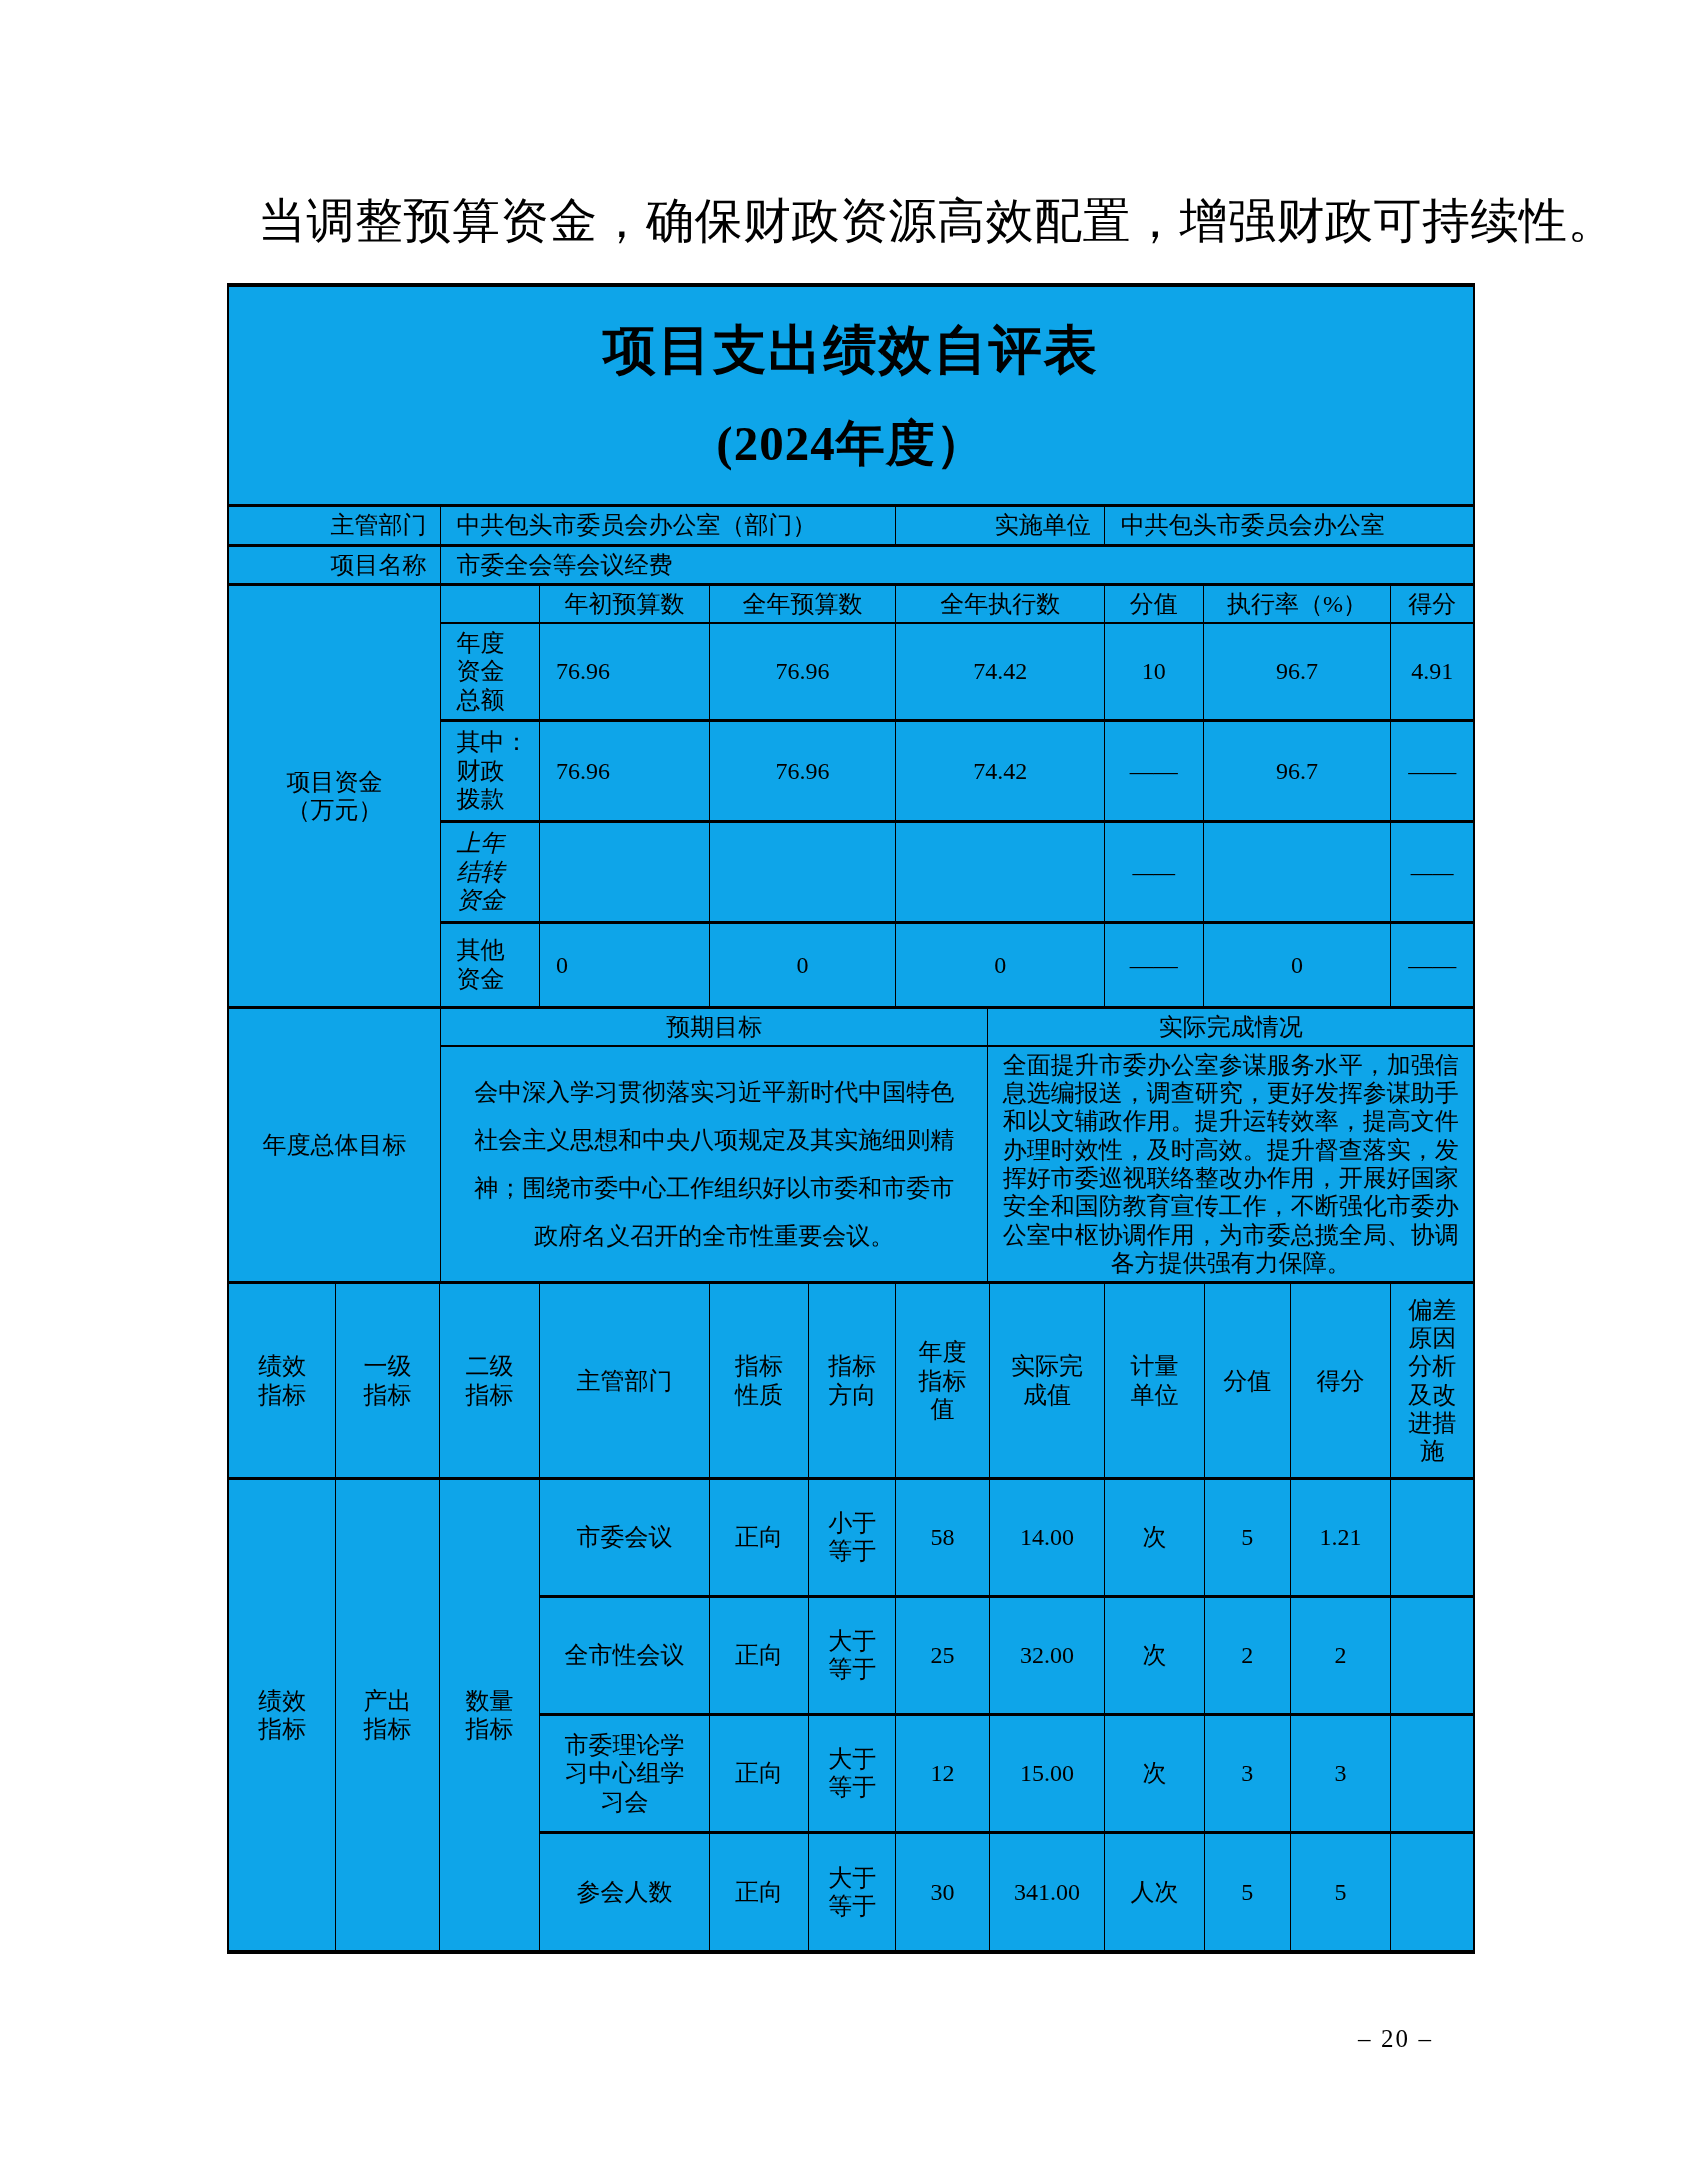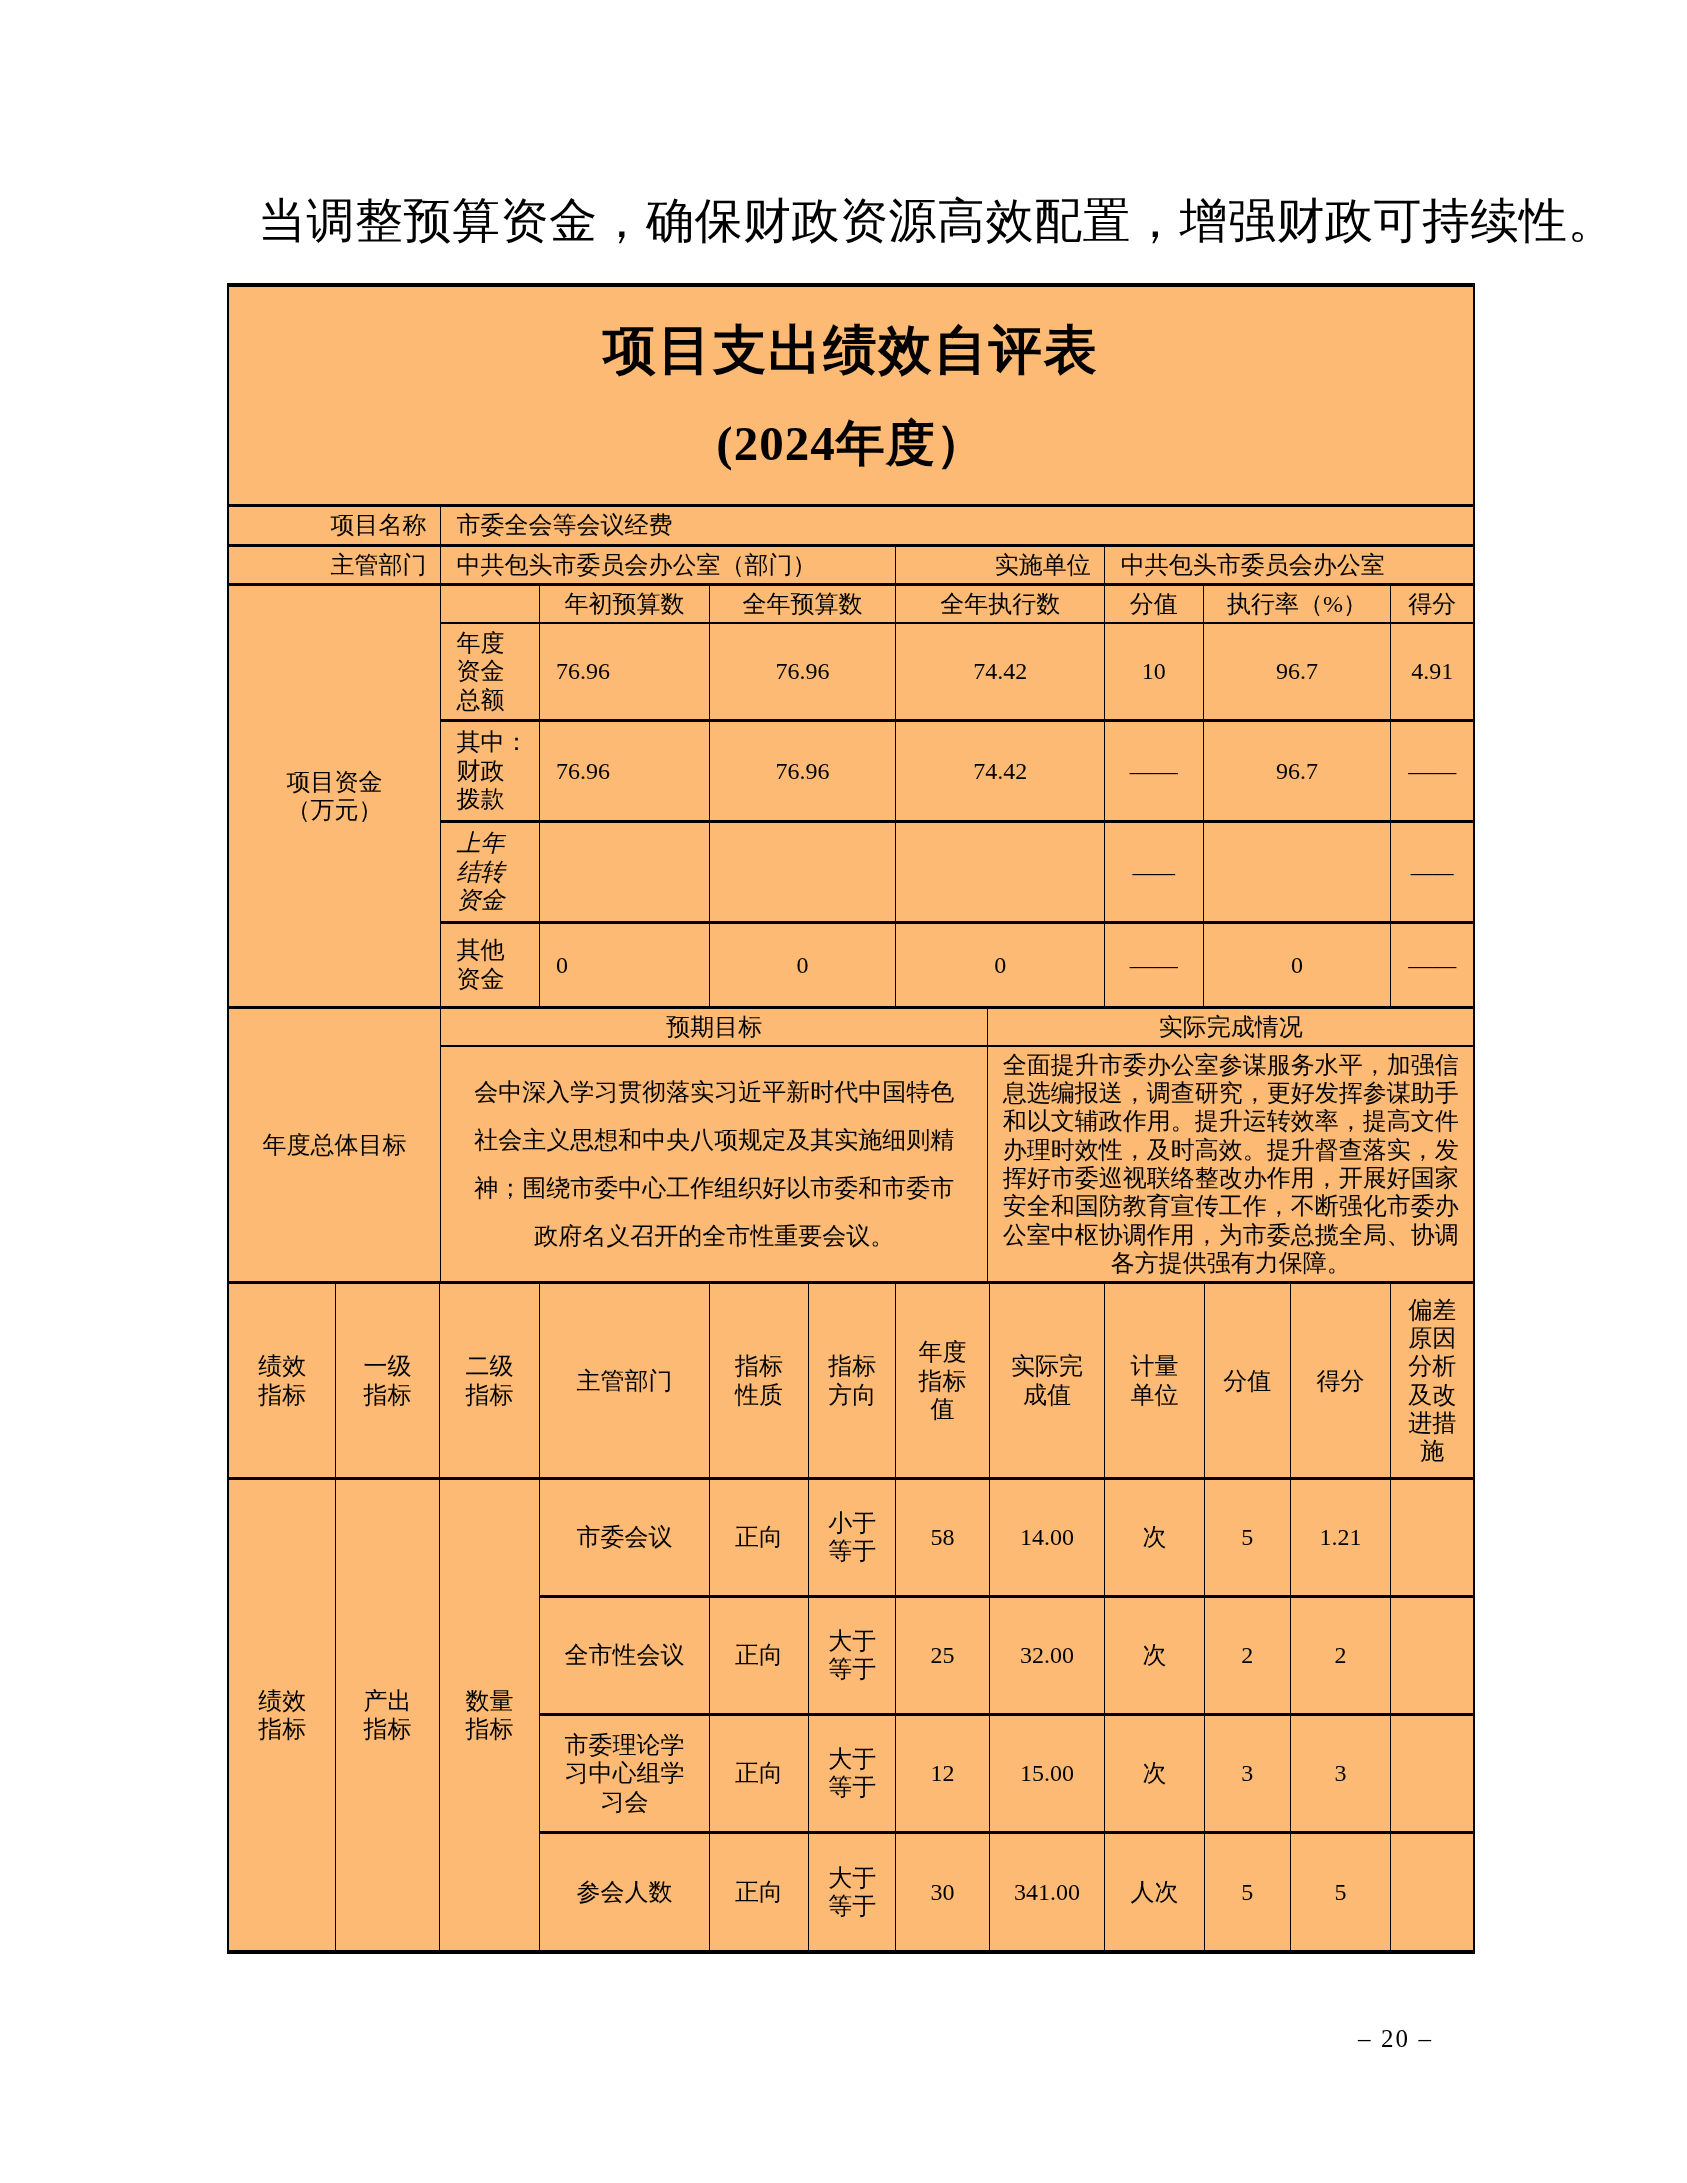--- a/index.html
+++ b/index.html
@@ -8,21 +8,21 @@
     font-family:"Liberation Serif","DejaVu Serif",serif;
   }
   *{box-sizing:border-box;}
   .intro{
     position:absolute;left:258px;top:192px;font-size:48px;line-height:1.2;
     white-space:nowrap;letter-spacing:0.5px;
   }
   .tablewrap{
     position:absolute;left:227px;top:283px;width:1248px;
     border:2.1px solid #000;border-top-width:4.1px;border-bottom-width:4.1px;
-    background:#fdba74;
+    background:#0ea5e9;
   }
   table.tbl{width:100%;border-collapse:collapse;table-layout:fixed;}
   .tbl td{
     border:0 solid #000;border-right-width:1.6px;
     padding:2.1px 6.2px;text-align:center;vertical-align:middle;
     font-size:24px;line-height:1.18;white-space:pre-line;overflow:hidden;
   }
   .tbl td:last-child{border-right-width:0;}
   td.bb7{border-bottom:3.6px solid #000;}
   td.bb4{border-bottom:2.1px solid #000;}
@@ -49,43 +49,43 @@
         <div class="bigtitle">项目支出绩效自评表</div>
         <div class="subtitle">(2024年度）</div>
       </td>
     </tr>
   </tbody>
     </table>
 
   <table class="tbl">
     <colgroup>
         <col style="width:17%">
-        <col style="width:83%">
-      </colgroup>
-    <tbody>
-        <tr style="height:38px;">
-      <td class="bb7 ar">项目名称</td>
-      <td class="bb7 al">市委全会等会议经费</td>
-    </tr>
-  </tbody>
-    </table>
-
-  <table class="tbl">
-    <colgroup>
-        <col style="width:17%">
         <col style="width:36.6%">
         <col style="width:16.8%">
         <col style="width:29.6%">
       </colgroup>
     <tbody>
         <tr style="height:38px;">
       <td class="bb7 ar">主管部门</td>
       <td class="bb7 al">中共包头市委员会办公室（部门）</td>
       <td class="bb7 ar">实施单位</td>
       <td class="bb7 al">中共包头市委员会办公室</td>
+    </tr>
+  </tbody>
+    </table>
+
+  <table class="tbl">
+    <colgroup>
+        <col style="width:17%">
+        <col style="width:83%">
+      </colgroup>
+    <tbody>
+        <tr style="height:38px;">
+      <td class="bb7 ar">项目名称</td>
+      <td class="bb7 al">市委全会等会议经费</td>
     </tr>
   </tbody>
     </table>
 
   <table class="tbl">
     <colgroup>
       <col style="width:17%">
         <col style="width:8%">
         <col style="width:13.6%">
         <col style="width:15%">

